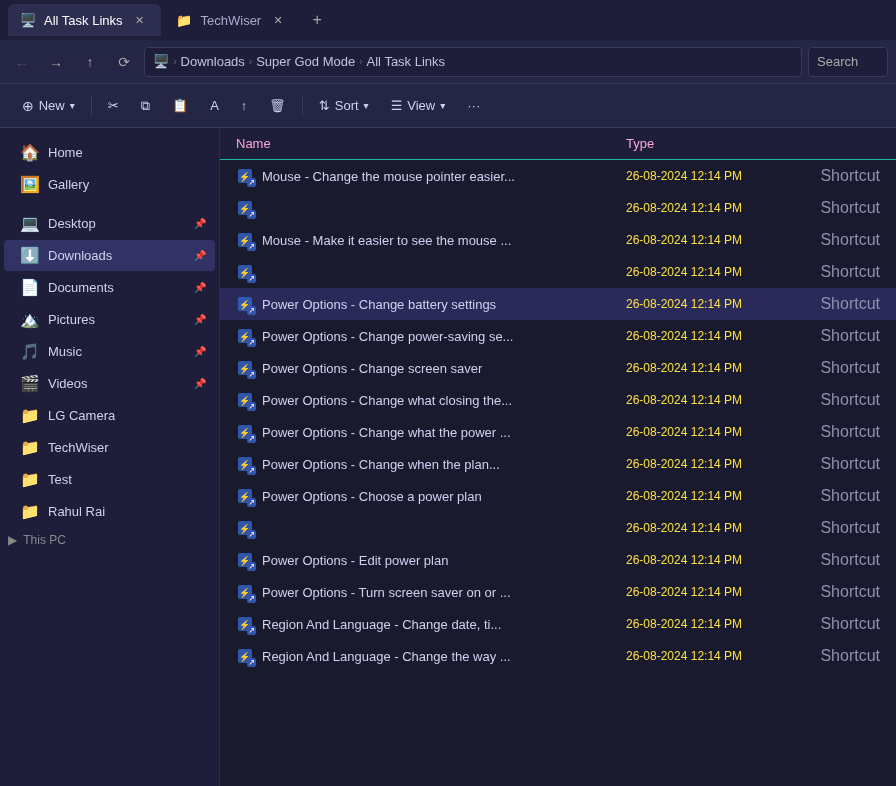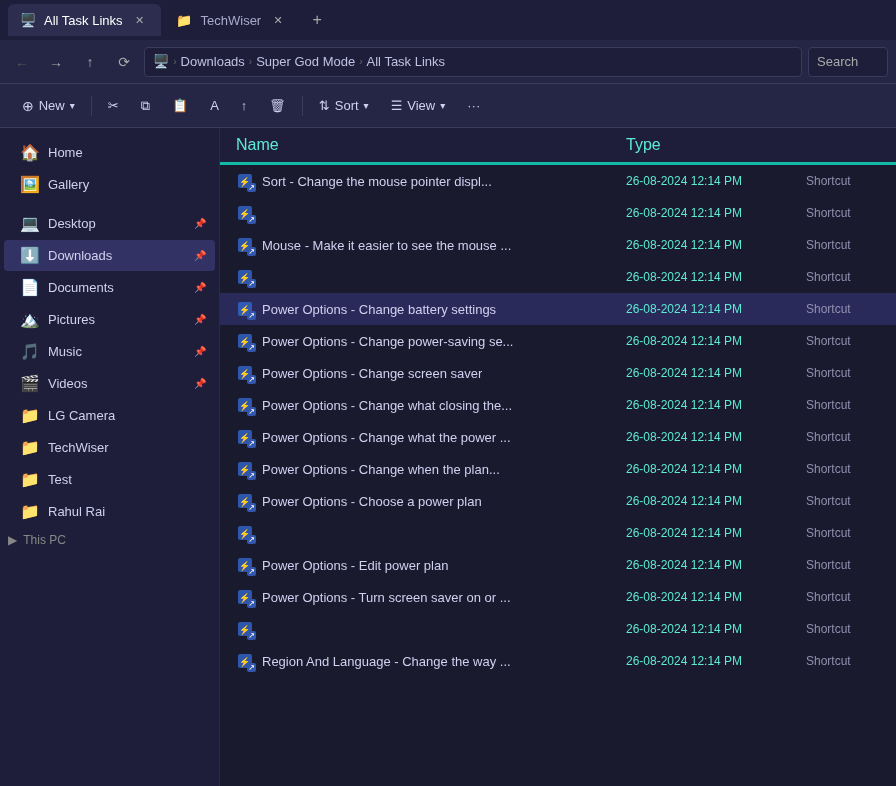--- a/index.html
+++ b/index.html
@@ -206,23 +206,23 @@
       background: #1a1a2e;
       display: flex;
       flex-direction: column;
       overflow: hidden;
     }
     .file-header {
       display: grid;
       grid-template-columns: 1fr 180px 90px;
       padding: 4px 8px;
       background: #1e1e3a;
-      border-bottom: 3px solid #14b8a6;
-      font-size: 16px;
-      color: #5eead4;
+      border-bottom: 1px solid #14b8a6;
+      font-size: 13px;
+      color: #f9a8d4;
       position: sticky;
       top: 0;
     }
     .file-header-cell {
       padding: 4px 8px;
     }
     .file-list {
       overflow-y: auto;
       flex: 1;
     }
@@ -253,26 +253,27 @@
       justify-content: center;
     }
     .file-name-text {
       white-space: nowrap;
       overflow: hidden;
       text-overflow: ellipsis;
     }
     .file-date {
       padding: 4px 8px;
       font-size: 12px;
-      color: #5eead4;
+      color: #fde047;
     }
     .file-type {
       padding: 4px 8px;
-      font-size: 12px;
+      font-size: 16px;
       color: #9090b0;
+      text-align: right;
     }
 
     
     ::-webkit-scrollbar { width: 6px; }
     ::-webkit-scrollbar-track { background: #1a1a2e; }
     ::-webkit-scrollbar-thumb { background: #3a3a5c; border-radius: 3px; }
     .icon-home { color: #e8a020; }
     .icon-gallery { color: #40aaff; }
     .icon-desktop { color: #6699ff; }
     .icon-downloads { color: #44aacc; }
@@ -454,21 +455,21 @@
     </div>
     <div class="file-list" id="file-list-container">
     <div class="file-row">
           <div class="file-name-cell">
             <div class="file-icon shortcut-overlay">
               <svg width="16" height="16" viewBox="0 0 16 16">
                 <rect x="1" y="1" width="14" height="14" rx="2" fill="#3366cc" opacity="0.8"></rect>
                 <text x="8" y="12" font-size="9" text-anchor="middle" fill="white">⚡</text>
               </svg>
             </div>
-            <span class="file-name-text">Sort - Change the mouse pointer displ...</span>
+            <span class="file-name-text">Mouse - Change the mouse pointer easier...</span>
           </div>
           <div class="file-date">26-08-2024 12:14 PM</div>
           <div class="file-type">Shortcut</div>
         </div>
         <div class="file-row">
           <div class="file-name-cell">
             <div class="file-icon shortcut-overlay">
               <svg width="16" height="16" viewBox="0 0 16 16">
                 <rect x="1" y="1" width="14" height="14" rx="2" fill="#3366cc" opacity="0.8"></rect>
                 <text x="8" y="12" font-size="9" text-anchor="middle" fill="white">⚡</text>
@@ -633,20 +634,21 @@
           <div class="file-type">Shortcut</div>
         </div>
         <div class="file-row">
           <div class="file-name-cell">
             <div class="file-icon shortcut-overlay">
               <svg width="16" height="16" viewBox="0 0 16 16">
                 <rect x="1" y="1" width="14" height="14" rx="2" fill="#3366cc" opacity="0.8"></rect>
                 <text x="8" y="12" font-size="9" text-anchor="middle" fill="white">⚡</text>
               </svg>
             </div>
+            <span class="file-name-text">Region And Language - Change date, ti...</span>
           </div>
           <div class="file-date">26-08-2024 12:14 PM</div>
           <div class="file-type">Shortcut</div>
         </div>
         <div class="file-row">
           <div class="file-name-cell">
             <div class="file-icon shortcut-overlay">
               <svg width="16" height="16" viewBox="0 0 16 16">
                 <rect x="1" y="1" width="14" height="14" rx="2" fill="#3366cc" opacity="0.8"></rect>
                 <text x="8" y="12" font-size="9" text-anchor="middle" fill="white">⚡</text>

